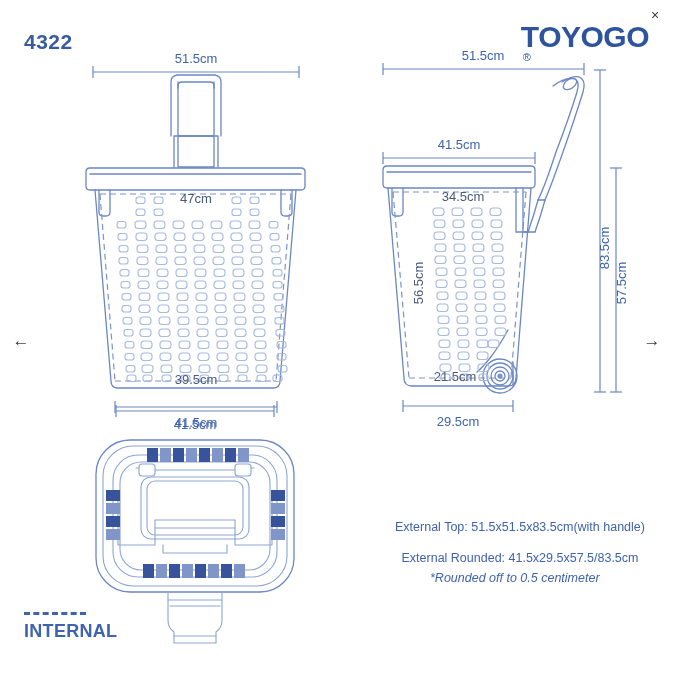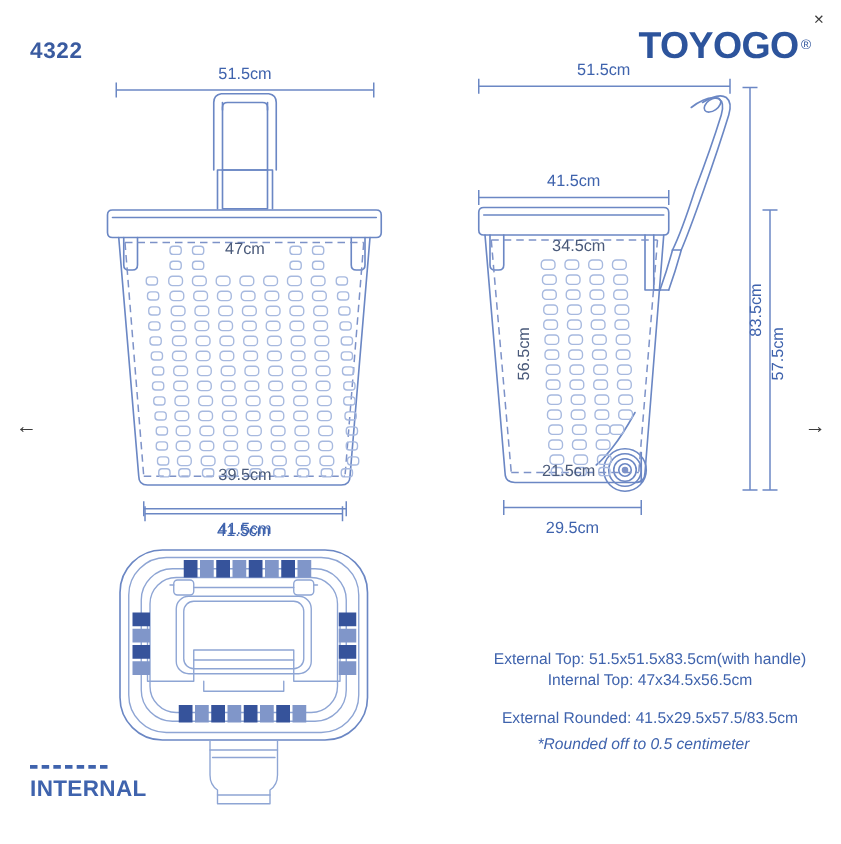--- a/index.html
+++ b/index.html
@@ -17,33 +17,34 @@
     height: 675px;
     background: #ffffff;
     overflow: hidden;
   }
   .abs { position: absolute; }
 
   
   #model-number {
     left: 24px;
     top: 30px;
-    font-size: 18px;
+    font-size: 21px;
     font-weight: bold;
     color: #3a5ba0;
     letter-spacing: 0.5px;
   }
 
   
   #brand {
     right: 24px;
     top: 22px;
     display: flex;
-    align-items: center;
+    align-items: flex-start;
     color: #2d549c;
+    flex-direction: column;
   }
   #brand-name {
     font-size: 30px;
     font-weight: bold;
     letter-spacing: -0.5px;
     line-height: 1;
   }
   #brand-reg {
     font-size: 11px;
     line-height: 1;
@@ -637,21 +638,20 @@
         <line class="ln-t" x1="174" y1="636" x2="216" y2="636"></line>
       </g>
     </g>
   </svg>
 
   <div class="abs" style="left:155px; top:417px; width:80px; text-align:center; color:#3f63ad; font-size:13px;">41.5cm</div>
 
   <div id="spec-block" class="abs">
     <div id="spec-group-1">
       <div class="spec-line">External Top: 51.5x51.5x83.5cm(with handle)</div>
-      <div class="spec-line">Internal Top: 47x34.5x56.5cm</div>
     </div>
     <div id="spec-group-2">
       <div class="spec-line">External Rounded: 41.5x29.5x57.5/83.5cm</div>
     </div>
     <div id="spec-footnote">*Rounded off to 0.5 centimeter</div>
   </div>
 
   <div id="legend-internal" class="abs">
     <div id="legend-dash"></div>
     <div id="legend-label">INTERNAL</div>

